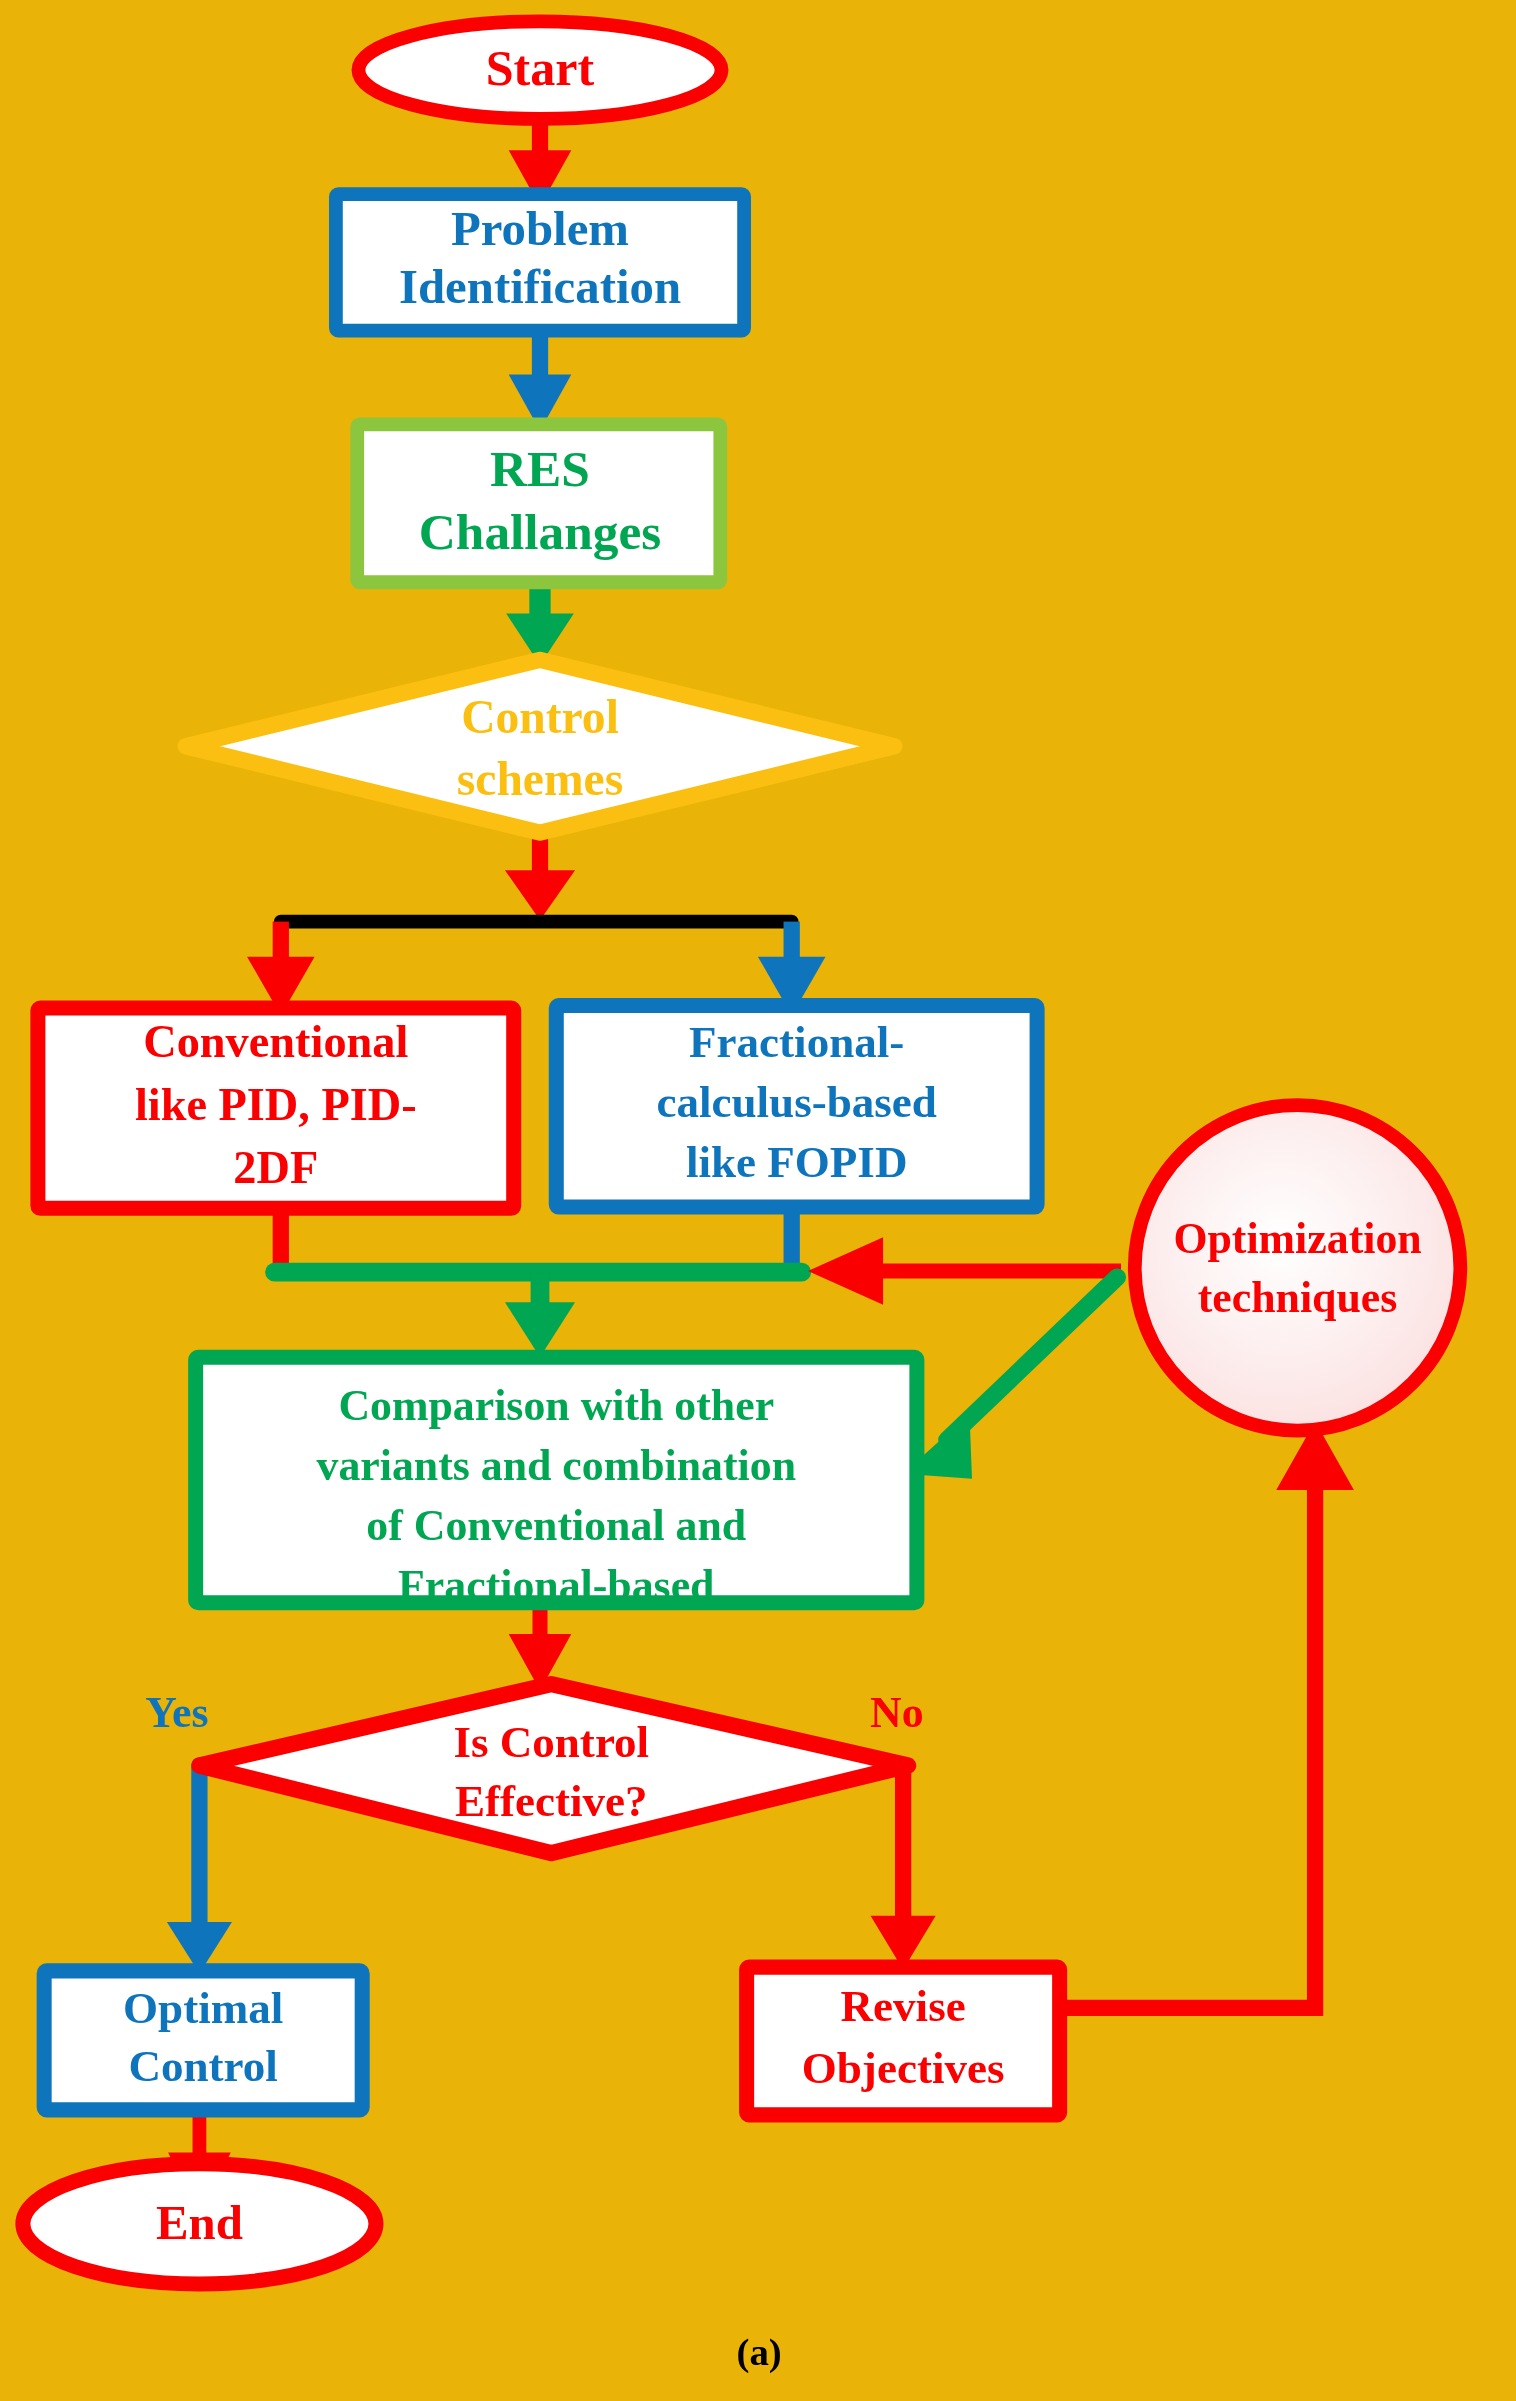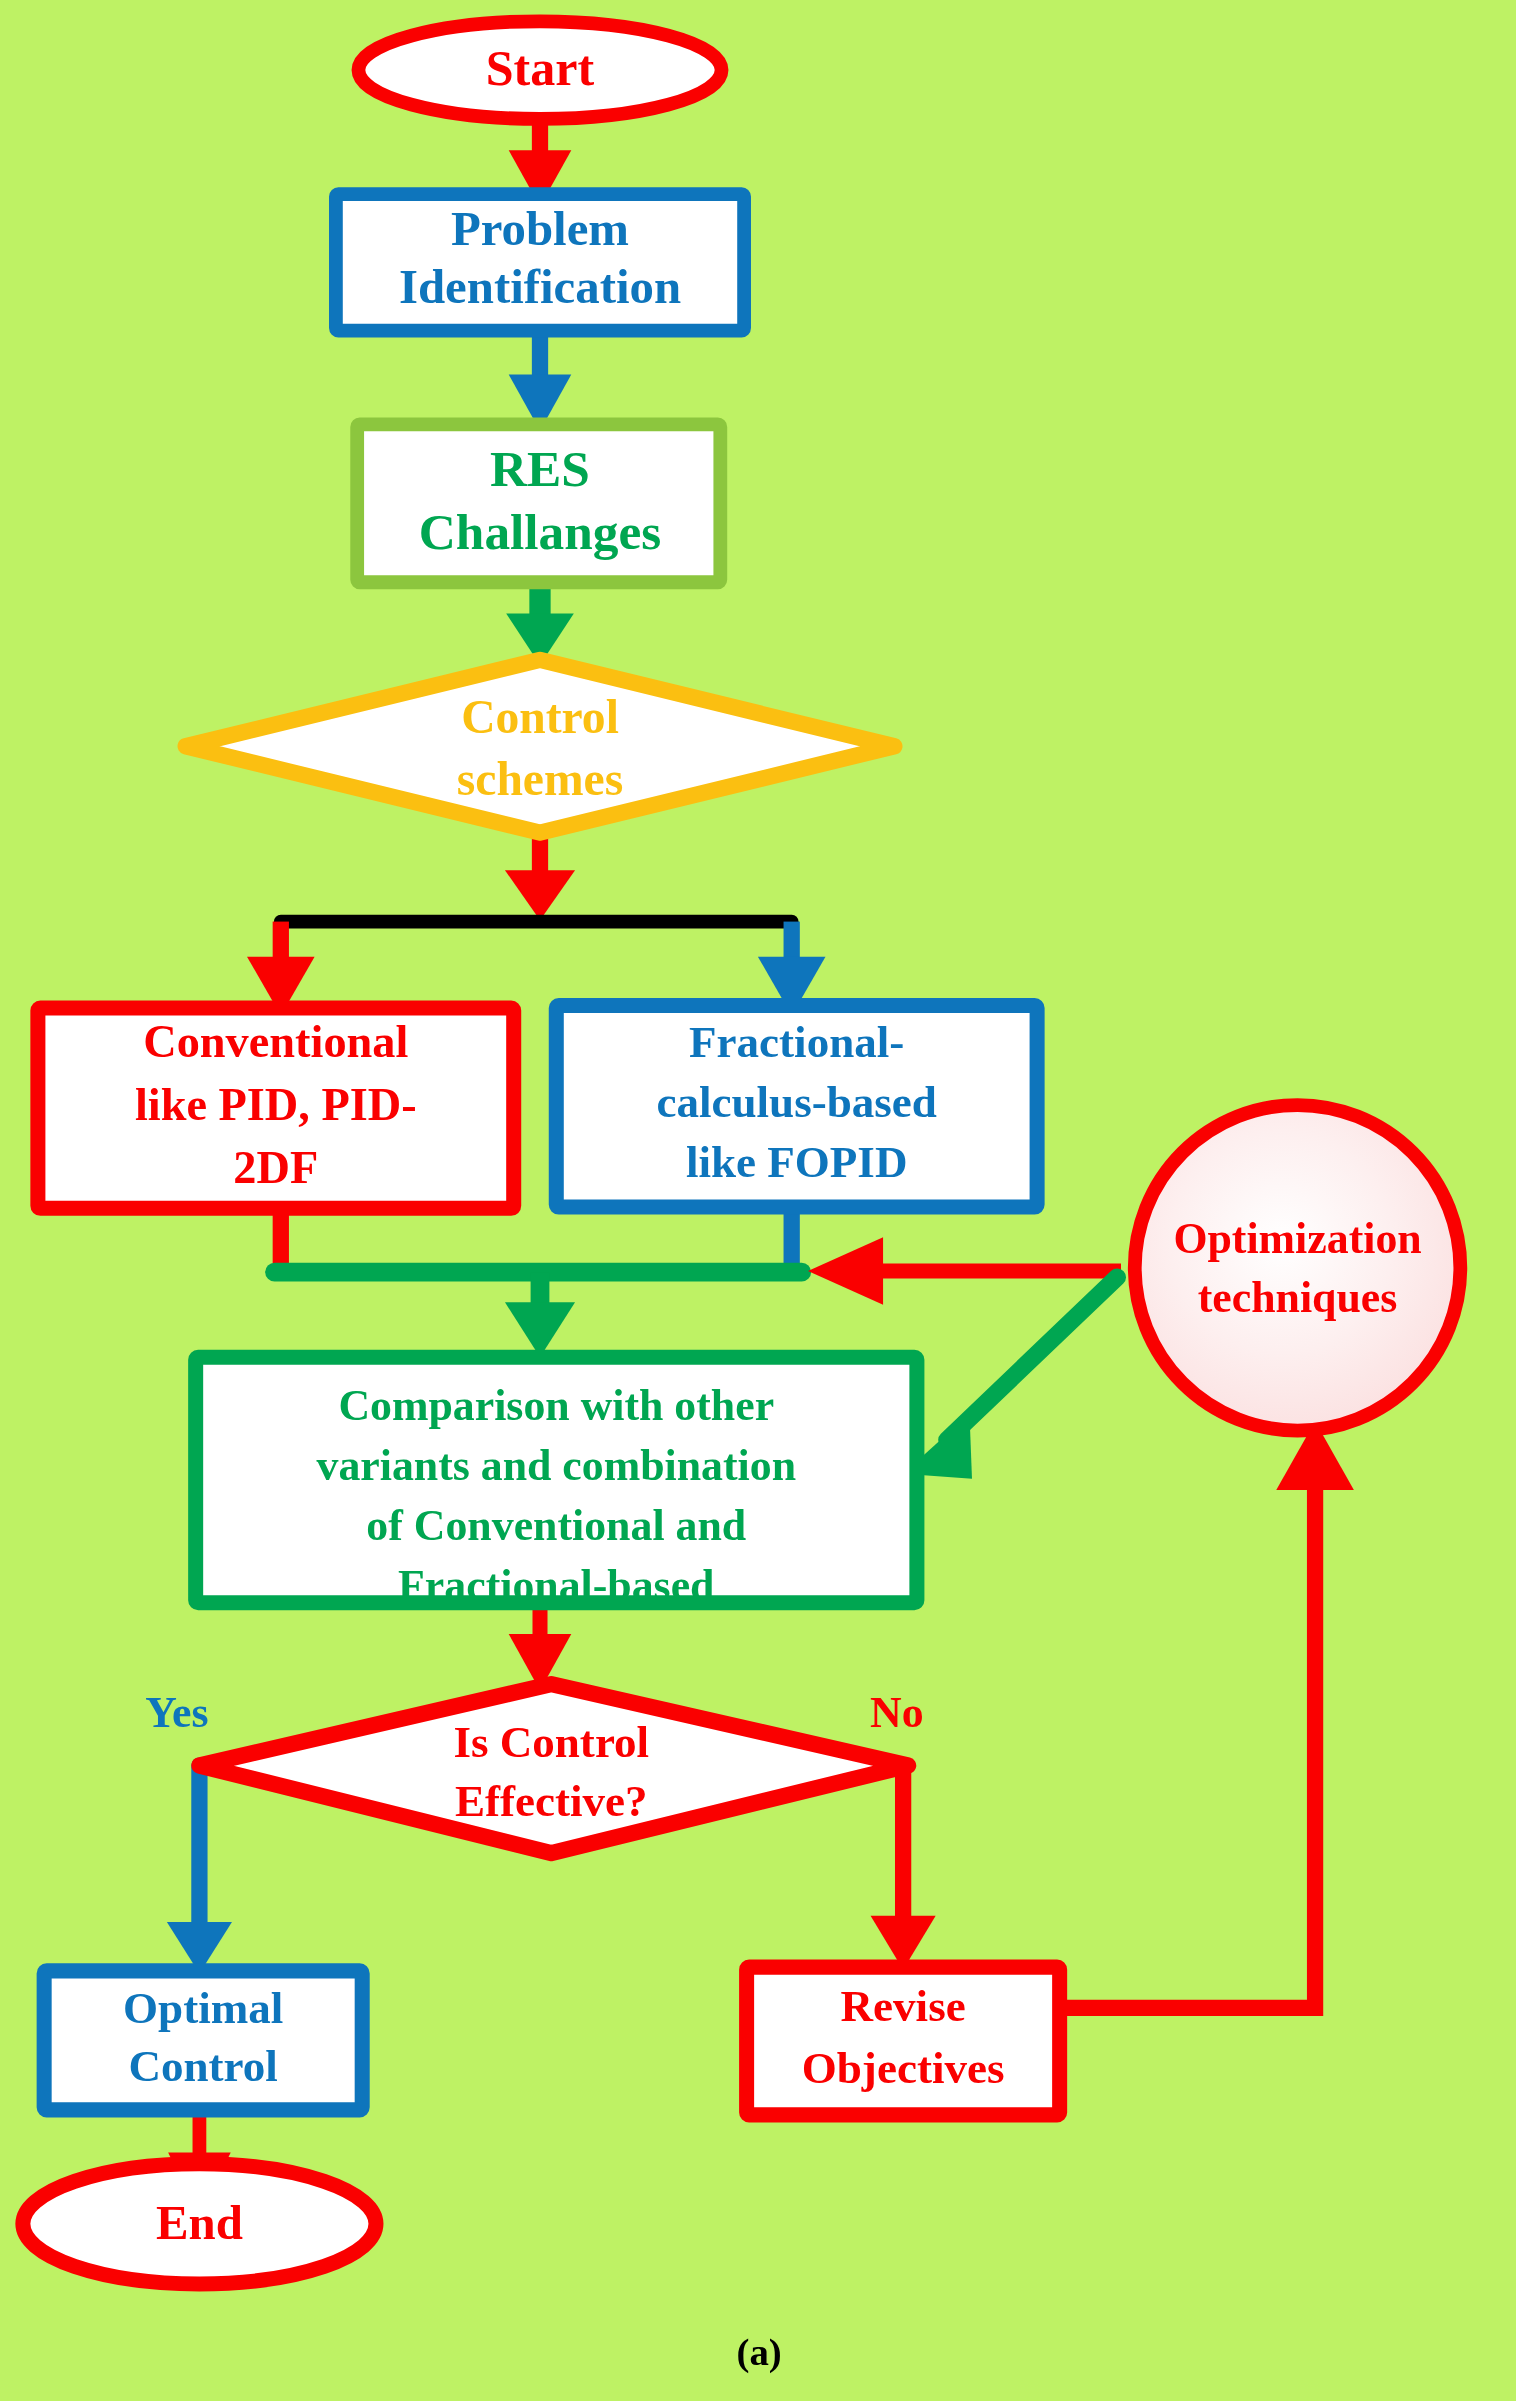--- a/index.html
+++ b/index.html
@@ -7,21 +7,21 @@
     padding: 0;
     background: #ffffff;
   }
   body {
     font-family: "Liberation Serif", "DejaVu Serif", serif;
   }
   #canvas {
     position: relative;
     width: 1517px;
     height: 2401px;
-    background: #bef264;
+    background: #eab308;
     overflow: hidden;
   }
   svg.flow {
     position: absolute;
     left: 0;
     top: 0;
     width: 1517px;
     height: 2401px;
     display: block;
   }

